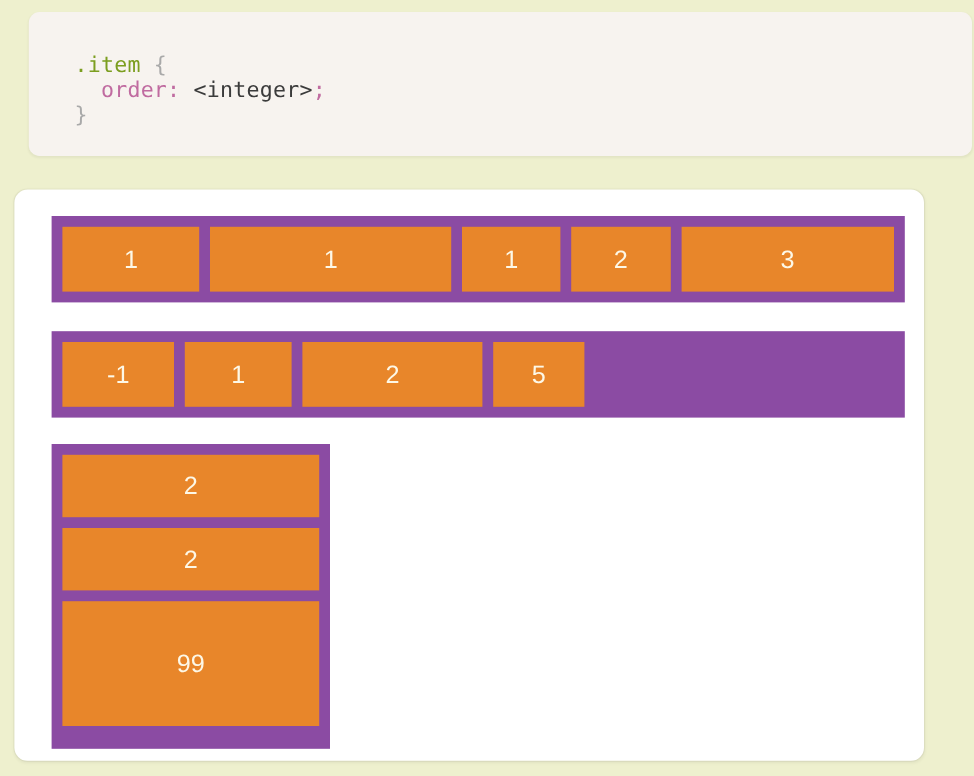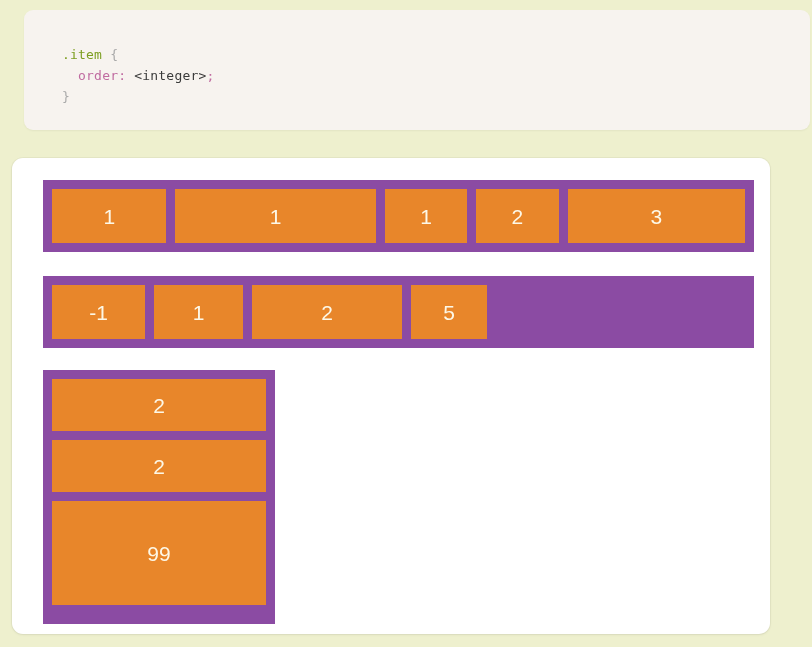--- a/index.html
+++ b/index.html
@@ -24,21 +24,21 @@
     box-sizing: border-box;
     background: #f7f3ef;
     border-radius: 9px;
     box-shadow: 0 1px 2px rgba(0,0,0,0.05);
     overflow: hidden;
   }
   .code-pre {
     margin: 0;
     padding: 34px 0 0 38px;
     font-family: "DejaVu Sans Mono", "Liberation Mono", monospace;
-    font-size: 13px;
+    font-size: 18px;
     line-height: 21px;
     color: #545454;
     white-space: pre;
     letter-spacing: 0.2px;
   }
   .tok-sel      { color: #7c9e20; }
   .tok-brace    { color: #a9a9a9; }
   .tok-prop     { color: #c06ba0; }
   .tok-colon    { color: #c06ba0; }
   .tok-val      { color: #3b3b3b; }

